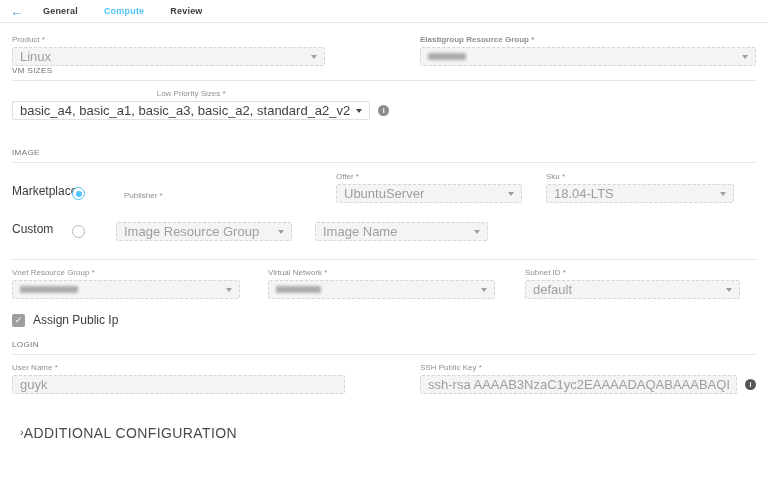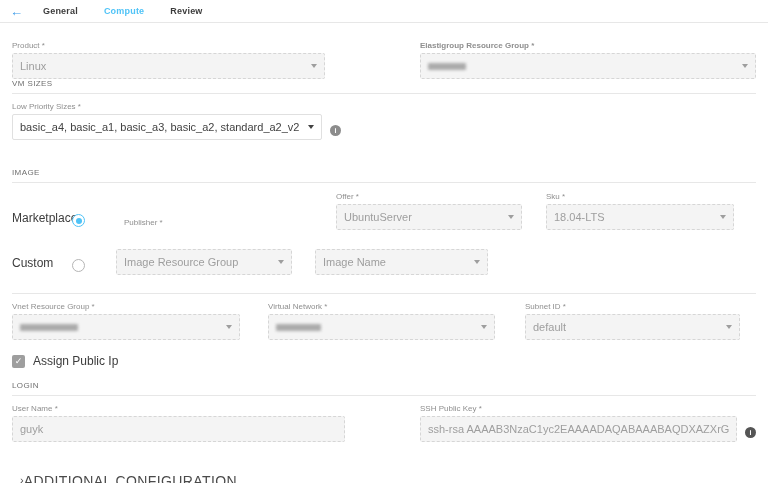--- a/index.html
+++ b/index.html
@@ -32,21 +32,21 @@
   .content { padding: 0 12px; }
   .row { display: flex; }
   .sp-between { justify-content: space-between; }
   .field-label {
     font-size: 8px; color: #8f8f8f; line-height: 9px; margin-bottom: 3px;
     white-space: nowrap;
   }
   .box {
     height: 19px; border-radius: 2px;
     display: flex; align-items: center; justify-content: space-between;
-    padding: 12px 7px; font-size: 11px; white-space: nowrap; overflow: hidden;
+    padding: 1px 7px; font-size: 13px; white-space: nowrap; overflow: hidden;
   }
   .box.disabled {
     background: #f4f4f4; border: 1px dashed #d6d6d6; color: #9e9e9e;
   }
   .box.enabled {
     background: #fff; border: 1px solid #e0e0e0; color: #424242;
   }
   .caret {
     width: 0; height: 0; flex: none; margin-left: 6px;
     border-left: 3.5px solid transparent; border-right: 3.5px solid transparent;
@@ -80,26 +80,26 @@
   .radio.selected::after {
     content: ""; width: 6px; height: 6px; border-radius: 50%; background: #4fc3f7;
   }
   .checkbox {
     width: 13px; height: 13px; border-radius: 2px; flex: none;
     background: #9e9e9e; color: #fff; font-size: 9px; line-height: 13px;
     display: flex; align-items: center; justify-content: center; cursor: pointer;
   }
   .bold-label { font-size: 12px; font-weight: 400; color: #3c3c3c; }
   
-  .row1 { margin-top: 18px; }
+  .row1 { margin-top: 12px; }
   .col-l  { width: 313px; }
   .col-r  { width: 336px; font-weight: bold; }
   .sec-vm { }
   .vm-row { margin-top: 8px; }
-  .vm-group { display: flex; align-items: flex-end; }
+  .vm-group { display: flex; align-items: flex-end; text-align: center; }
   .vm-group .stack { flex: 1; }
   .vm-group .info-icon { margin: 0 0 4px 8px; }
   .vm-l { width: 329px; } .vm-r { width: 336px; }
   .sec-image { margin-top: 28px; }
   .mk-row { margin-top: 9px; align-items: flex-end; }
   .rowlabel-cell { width: 60px; padding-bottom: 5px; }
   .radio-cell { padding-bottom: 3px; }
   .pub-stack { width: 187px; margin-left: 39px; }
   .offer-stack { width: 186px; margin-left: 25px; }
   .sku-stack { width: 188px; margin-left: 24px; }

